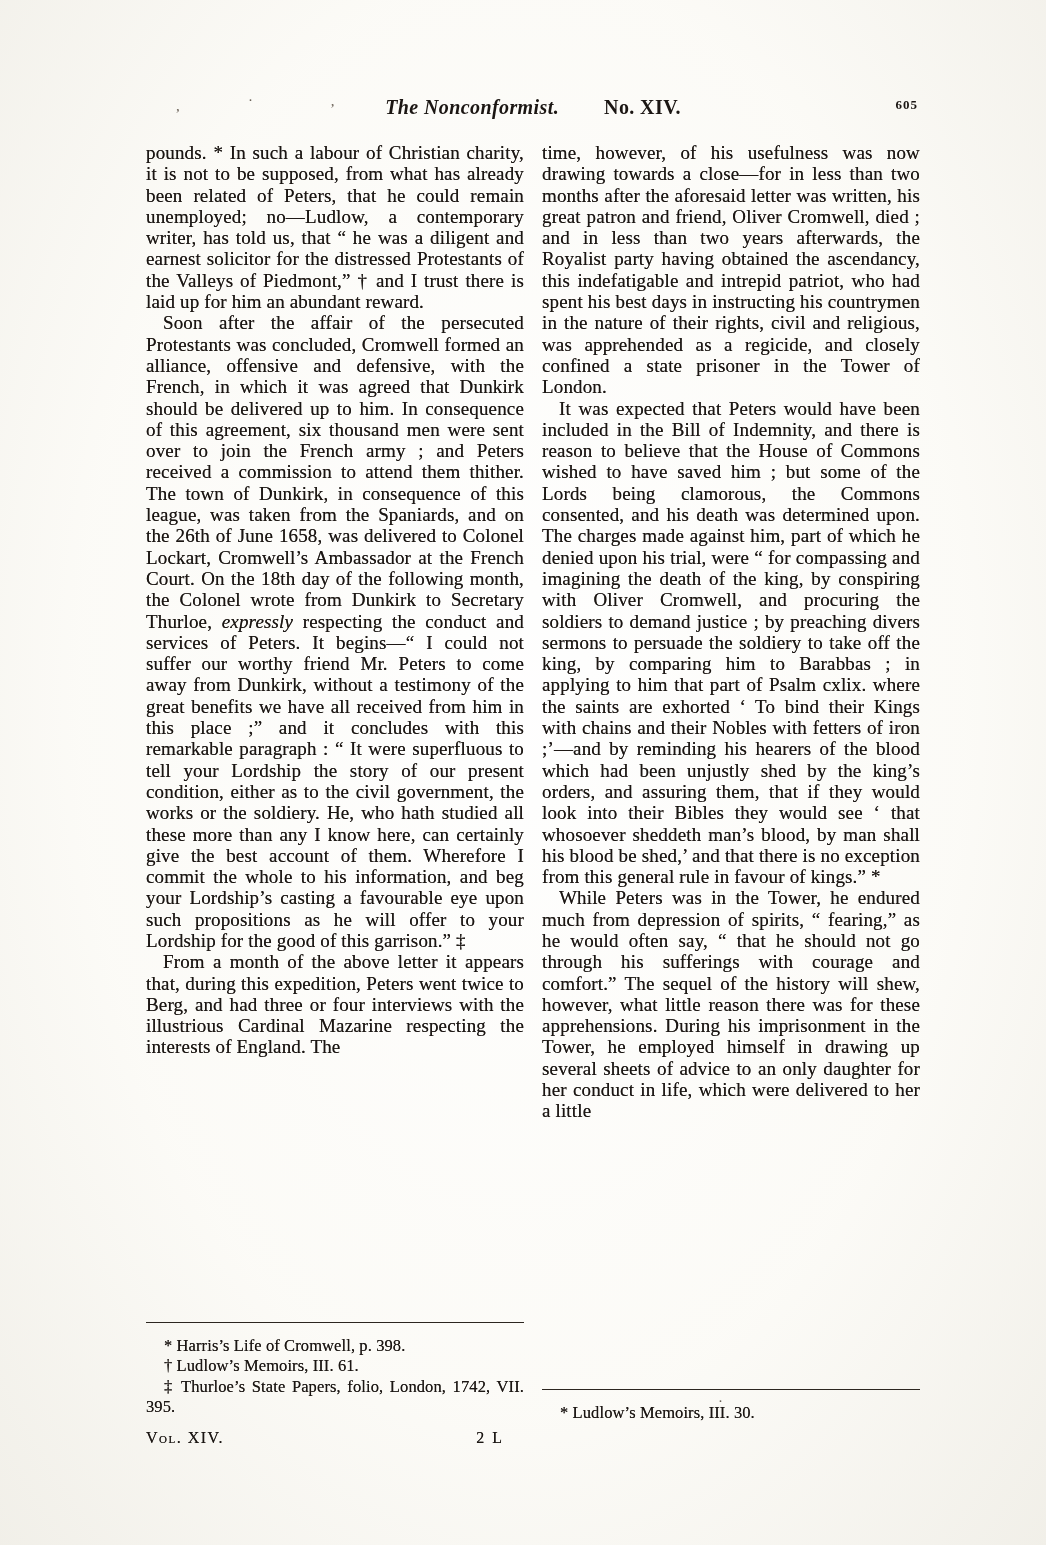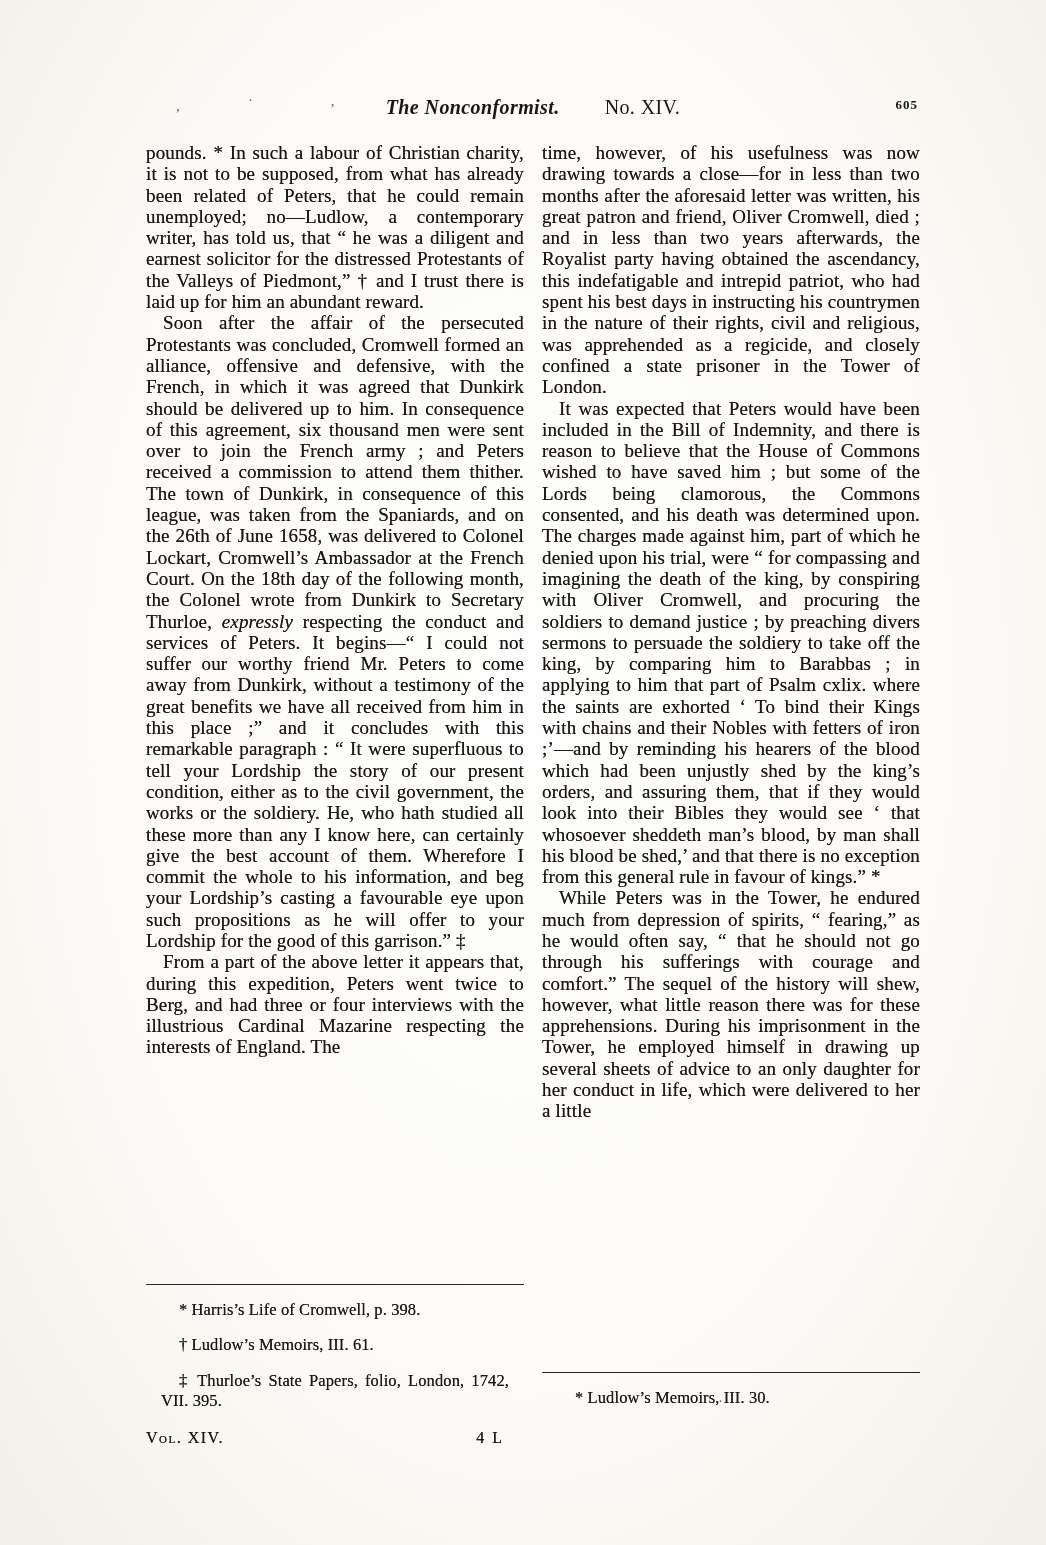--- a/index.html
+++ b/index.html
@@ -17,40 +17,40 @@
   }
   .header{
     position:absolute;top:96px;left:146px;width:774px;height:30px;
     font-size:20px;
   }
   .header-center{
     position:absolute;left:0;right:0;text-align:center;white-space:nowrap;
     letter-spacing:.4px;
   }
   .journal-title{font-style:italic;font-weight:bold;}
-  .issue{font-weight:normal;margin-left:45px;}
+  .issue{font-weight:bold;margin-left:45px;}
   .pageno{position:absolute;right:2px;top:1px;font-weight:bold;font-size:13px;letter-spacing:1px;}
   .col{
     position:absolute;top:142px;width:378px;
     display:flex;flex-direction:column;
     text-align:justify;
     font-size:19px;line-height:21.3px;letter-spacing:.15px;
     hyphens:auto;-webkit-hyphens:auto;
     text-shadow:0 0 .5px rgba(27,22,19,.75);
     justify-content:center;
   }
   .col-left{left:146px;height:1306px;}
   .col-right{left:542px;height:1281px;}
   .paras p{margin:0;}
   .paras p.indent{text-indent:17px;}
   .paras em{font-style:italic;}
   .fnblock{margin-top:auto;}
   .fnrule{border-top:1.6px solid #2c2username;border-top:1.6px solid #2c2620;height:0;margin-bottom:13px;}
   .fn{
-    margin:15px;font-size:16.5px;line-height:20.5px;text-indent:18px;
+    margin:0;font-size:16.5px;line-height:20.5px;text-indent:18px;
     letter-spacing:.1px;
   }
   .vol-line{
     display:flex;justify-content:space-between;
     margin-top:9px;padding-right:20px;
     font-size:16px;letter-spacing:1px;
   }
   .vol-label{font-variant:small-caps;letter-spacing:1.5px;}
   .sig-mark{letter-spacing:2px;}
   .speck{position:absolute;color:#6b6258;font-size:15px;line-height:1;}
@@ -64,32 +64,32 @@
     <div class="header-center">
       <span class="journal-title">The Nonconformist.</span><span class="issue">No. XIV.</span>
     </div>
     <span class="pageno">605</span>
   </div>
 
   <div class="col col-left">
     <div class="paras">
         <p class=""><span>pounds. *  In such a labour of Christian charity, it is not to be supposed, from what has already been related of Peters, that he could remain unemployed; no—Ludlow, a contemporary writer, has told us, that “ he was a diligent and earnest solicitor for the distressed Protestants of the Valleys of Piedmont,” † and I trust there is laid up for him an abundant reward.</span></p>
         <p class="indent"><span>Soon after the affair of the persecuted Protestants was concluded, Cromwell formed an alliance, offensive and defensive, with the French, in which it was agreed that Dunkirk should be delivered up to him.  In consequence of this agreement, six thousand men were sent over to join the French army ; and Peters received a commission to attend them thither.  The town of Dunkirk, in consequence of this league, was taken from the Spaniards, and on the 26th of June 1658, was delivered to Colonel Lockart, Cromwell’s Ambassador at the French Court.  On the 18th day of the following month, the Colonel wrote from Dunkirk to Secretary Thurloe, </span><em>expressly</em><span> respecting the conduct and services of Peters.  It begins—“ I could not suffer our worthy friend Mr. Peters to come away from Dunkirk, without a testimony of the great benefits we have all received from him in this place ;” and it concludes with this remarkable paragraph : “ It were superfluous to tell your Lordship the story of our present condition, either as to the civil government, the works or the soldiery.  He, who hath studied all these more than any I know here, can certainly give the best account of them.  Wherefore I commit the whole to his information, and beg your Lordship’s casting a favourable eye upon such propositions as he will offer to your Lordship for the good of this garrison.” ‡</span></p>
-        <p class="indent"><span>From a part of the above letter it appears that, during this expedition, Peters went twice to Berg, and had three or four interviews with the illustrious Cardinal Mazarine respecting the interests of England.  The</span></p>
+        <p class="indent"><span>From a month of the above letter it appears that, during this expedition, Peters went twice to Berg, and had three or four interviews with the illustrious Cardinal Mazarine respecting the interests of England.  The</span></p>
       </div>
     <div class="fnblock">
       <div class="fnrule"></div>
       <div>
           <p class="fn">* Harris’s Life of Cromwell, p. 398.</p>
           <p class="fn">† Ludlow’s Memoirs, III. 61.</p>
           <p class="fn">‡ Thurloe’s State Papers, folio, London, 1742, VII. 395.</p>
         </div>
       <div class="vol-line">
         <span class="vol-label">Vol. XIV.</span>
-        <span class="sig-mark">4 L</span>
+        <span class="sig-mark">2 L</span>
       </div>
     </div>
   </div>
 
   <div class="col col-right">
     <div class="paras">
         <p class=""><span>time, however, of his usefulness was now drawing towards a close—for in less than two months after the aforesaid letter was written, his great patron and friend, Oliver Cromwell, died ; and in less than two years afterwards, the Royalist party having obtained the ascendancy, this indefatigable and intrepid patriot, who had spent his best days in instructing his countrymen in the nature of their rights, civil and religious, was apprehended as a regicide, and closely confined a state prisoner in the Tower of London.</span></p>
         <p class="indent"><span>It was expected that Peters would have been included in the Bill of Indemnity, and there is reason to believe that the House of Commons wished to have saved him ; but some of the Lords being clamorous, the Commons consented, and his death was determined upon.  The charges made against him, part of which he denied upon his trial, were “ for compassing and imagining the death of the king, by conspiring with Oliver Cromwell, and procuring the soldiers to demand justice ; by preaching divers sermons to persuade the soldiery to take off the king, by comparing him to Barabbas ; in applying to him that part of Psalm cxlix. where the saints are exhorted ‘ To bind their Kings with chains and their Nobles with fetters of iron ;’—and by reminding his hearers of the blood which had been unjustly shed by the king’s orders, and assuring them, that if they would look into their Bibles they would see ‘ that whosoever sheddeth man’s blood, by man shall his blood be shed,’ and that there is no exception from this general rule in favour of kings.” *</span></p>
         <p class="indent"><span>While Peters was in the Tower, he endured much from depression of spirits, “ fearing,” as he would often say, “ that he should not go through his sufferings with courage and comfort.”  The sequel of the history will shew, however, what little reason there was for these apprehensions.  During his imprisonment in the Tower, he employed himself in drawing up several sheets of advice to an only daughter for her conduct in life, which were delivered to her a little</span></p>
       </div>

